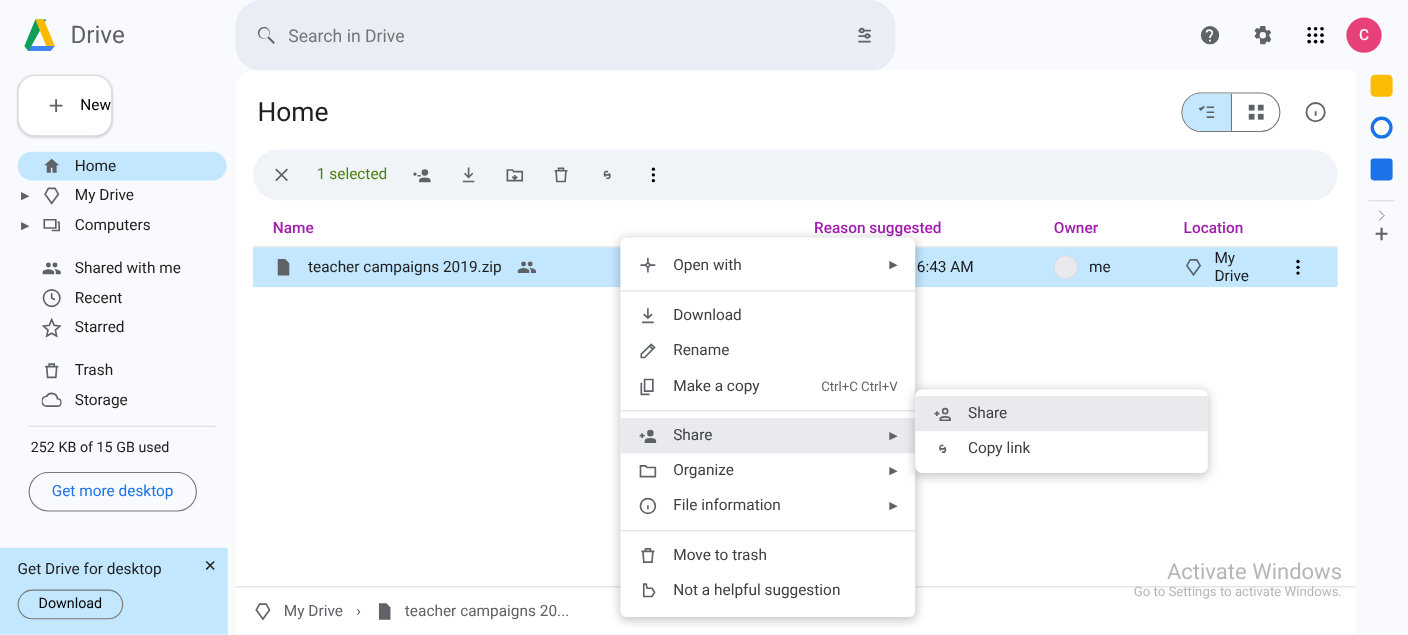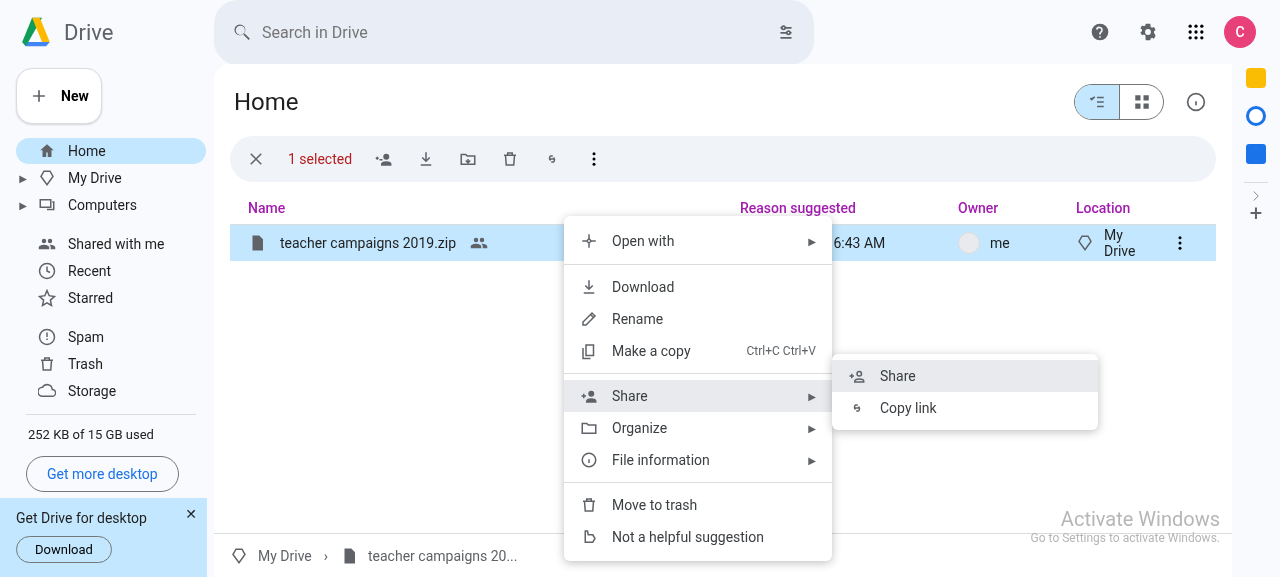--- a/index.html
+++ b/index.html
@@ -14,21 +14,21 @@
 .search .icon-btn { width:40px; height:40px; border-radius:50%; display:flex; align-items:center; justify-content:center; color:#5f6368; }
 .search-input { flex:1; border:none; background:none; font-size:16px; color:#5f6368; outline:none; }
 .top-spacer { flex:1; }
 .top-icons { display:flex; align-items:center; gap:8px; margin-right:8px; }
 .icon-btn { width:40px; height:40px; border-radius:50%; display:flex; align-items:center; justify-content:center; color:#5f6368; cursor:pointer; }
 .avatar { width:32px; height:32px; border-radius:50%; background:#e84079; color:#fff; font-weight:500; display:flex; align-items:center; justify-content:center; }
 
 
 .body { display:flex; height:calc(577px - 64px); }
 .sidebar { width:214px; padding:0 8px 0 16px; position:relative; }
-.new-btn { background:#fff; border:1px solid #dadce0; box-shadow:0 1px 2px rgba(0,0,0,0.15); height:56px; border-radius:16px; display:flex; align-items:center; gap:12px; padding:0 12px; font-size:14px; font-weight:700; margin:4px 0 14px 0; width:86px; cursor:pointer; }
+.new-btn { background:#fff; border:1px solid #dadce0; box-shadow:0 1px 2px rgba(0,0,0,0.15); height:56px; border-radius:16px; display:flex; align-items:center; gap:12px; padding:0 24px; font-size:14px; font-weight:400; margin:4px 0 14px 0; width:86px; cursor:pointer; }
 .nav-item { height:26px; border-radius:16px; display:flex; align-items:center; gap:12px; padding:0 14px; color:#1f1f1f; cursor:pointer; margin-bottom:1px; }
 .nav-item.active { background:#c2e7ff; }
 .nav-item .chev { width:10px; display:flex; justify-content:center; color:#5f6368; font-size:10px; margin-left:-12px; margin-right:-2px;}
 .nav-item.noexp .chev { visibility:hidden; }
 .nav-group-gap { height:12px; }
 .storage-line { border-top:1px solid #dadce0; margin:10px 10px 12px 10px; }
 .storage-text { font-size:13px; color:#202124; padding:0 12px; margin-bottom:14px;}
 .storage-btn { border:1px solid #747775; color:#1a73e8; border-radius:20px; padding:9px 20px; font-size:14px; margin-left:10px; cursor:pointer; background:none; }
 
 
@@ -37,21 +37,21 @@
 .main-head h1 { font-size:24px; font-weight:400; }
 .view-toggle { display:flex; align-items:center; gap:12px; }
 .seg { display:flex; border:1px solid #747775; border-radius:20px; overflow:hidden; height:36px; }
 .seg div { width:44px; display:flex; align-items:center; justify-content:center; color:#1f1f1f; cursor:pointer; }
 .seg div.active { background:#c2e7ff; }
 .seg div + div { border-left:1px solid #747775; }
 
 
 .selbar { background:#f0f4f9; border-radius:28px; height:46px; display:flex; align-items:center; padding:0 8px; gap:6px; margin-bottom:10px;}
 .selbar .sep { flex:1; }
-.selbar .selcount { margin:0 8px; font-size:14px; color:#b91c1c; }
+.selbar .selcount { margin:0 8px; font-size:14px; color:#4d7c0f; }
 .selbar .icon-btn { width:36px; height:36px; }
 
 
 .cols { display:flex; padding:8px 18px; font-size:14px; color:#a21caf; border-bottom:1px solid #dadce0; font-weight:500;}
 .col-name { flex:0 0 492px; }
 .col-reason { flex:0 0 218px; }
 .col-owner { flex:0 0 118px; }
 .col-location { flex:1; }
 .row { display:flex; align-items:center; padding:0 18px; height:36px; background:#c2e7ff; font-size:14px; }
 .row .col-name { display:flex; align-items:center; gap:14px; }
@@ -208,27 +208,20 @@
         <span>Recent</span>
       </div>
     <div class="nav-item noexp">
         <span class="chev"></span>
         <svg class="ico-sm" viewBox="0 0 24 24">
           <path fill="none" stroke="currentColor" stroke-width="2" d="M12 2l2.9 6.9L22 10l-5.5 4.8L18 22l-6-3.5L6 22l1.5-7.2L2 10l7.1-1.1z"></path>
         </svg>
         <span>Starred</span>
       </div>
     <div class="nav-group-gap"></div>
-    <div class="nav-item noexp">
-        <span class="chev"></span>
-        <svg class="ico-sm" viewBox="0 0 24 24">
-          <path fill="none" stroke="currentColor" stroke-width="2" d="M12 2a10 10 0 1010 10A10 10 0 0012 2zm0 4v6m0 2v2"></path>
-        </svg>
-        <span>Spam</span>
-      </div>
     <div class="nav-item noexp">
         <span class="chev"></span>
         <svg class="ico-sm" viewBox="0 0 24 24">
           <path fill="none" stroke="currentColor" stroke-width="2" d="M4 7h16M9 7V4h6v3m-9 0l1 13h10l1-13"></path>
         </svg>
         <span>Trash</span>
       </div>
     <div class="nav-item noexp">
         <span class="chev"></span>
         <svg class="ico-sm" viewBox="0 0 24 24">

